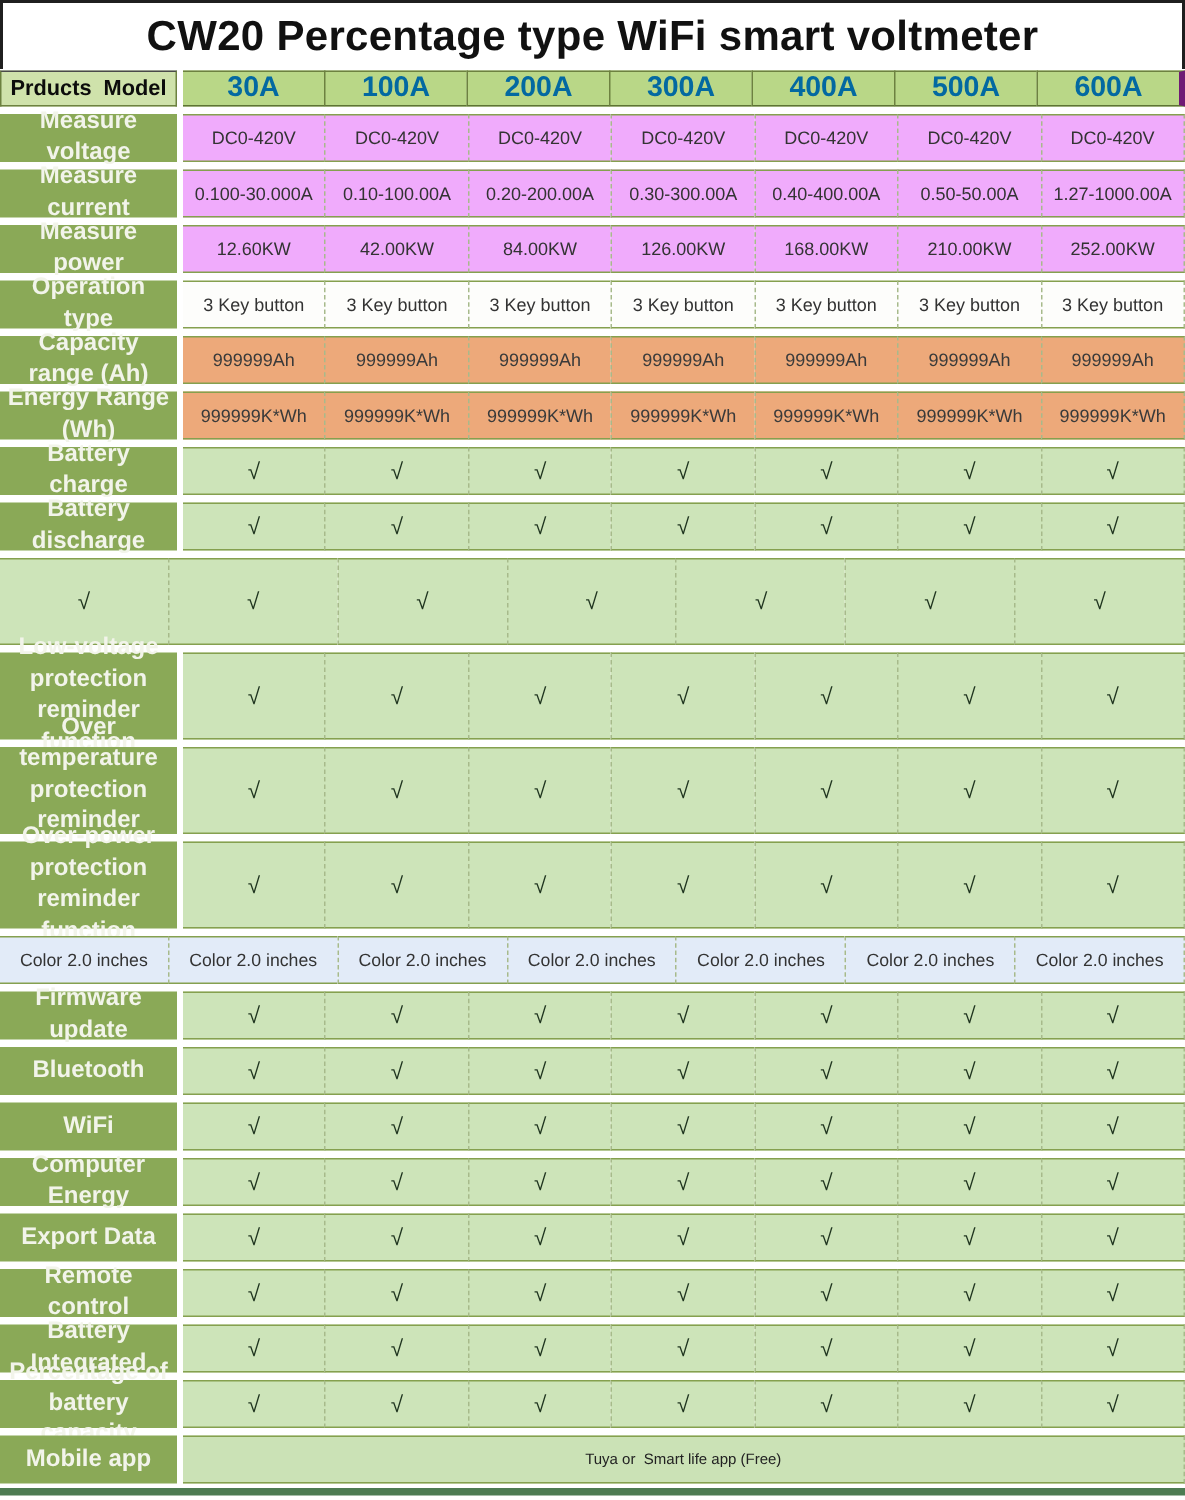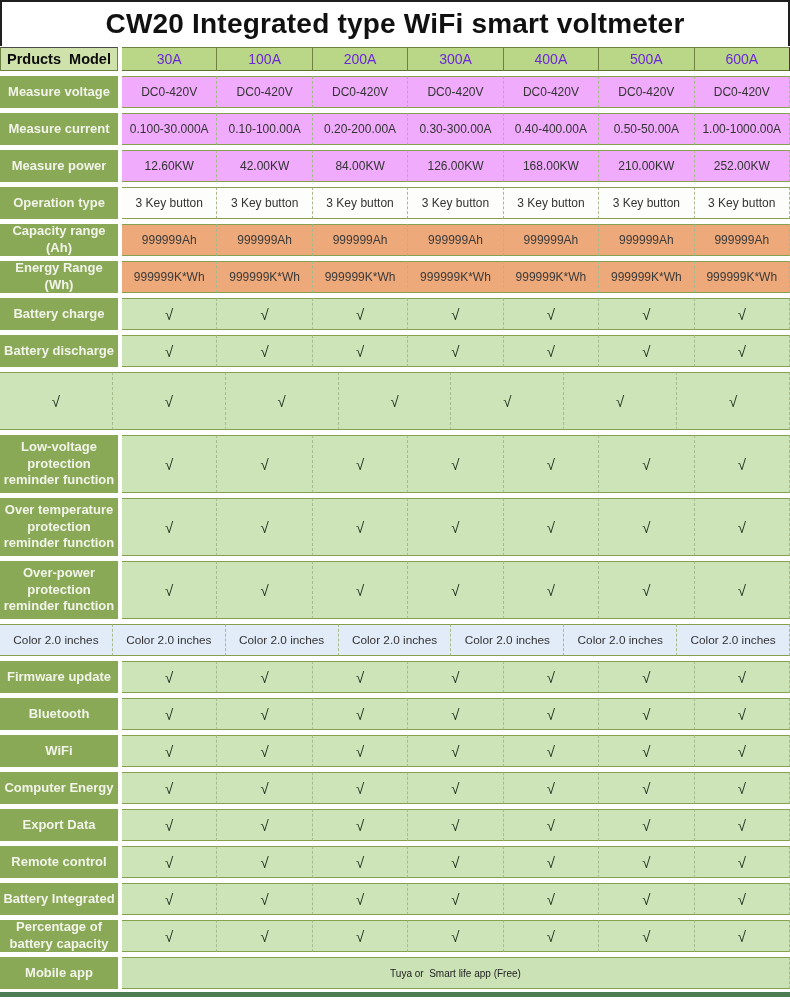--- a/index.html
+++ b/index.html
@@ -11,21 +11,21 @@
     height: 46px; border: 2px solid #1f1f1f; border-bottom: none;
     display: flex; align-items: center; justify-content: center;
     font-size: 28px; font-weight: 700; color: #111; letter-spacing: 0.2px;
     box-sizing: border-box;
   }
   .spec-table { width: 790px; }
   .row { display: flex; margin-top: 5px; }
   .row.header { margin-top: 1px; }
   .label-cell {
     flex: 0 0 118px; width: 118px; box-sizing: border-box; margin-right: 4px;
-    background: #8aa957; color: #f2f4ea; font-weight: 700; font-size: 13px;
+    background: #8aa957; color: #f2f4ea; font-weight: 700; font-size: 16px;
     line-height: 1.3; display: flex; align-items: center; justify-content: center;
     text-align: center; padding: 0 3px;
   }
   .cells { flex: 1; display: flex; }
   .cell {
     flex: 1; display: flex; align-items: center; justify-content: center;
     font-size: 12px; color: #333; box-sizing: border-box;
     border-top: 1px solid #85a04f; border-bottom: 1px solid #85a04f;
     border-left: 1px dashed #a7ba8b; text-align: center;
   }
@@ -33,42 +33,42 @@
   .cell:last-child { border-right: 1px dashed #a7ba8b; }
   .cell.check { font-size: 15px; color: #1e331e; }
   .cell.merged { font-size: 10px; color: #222; white-space: pre; }
   
   .row.header { height: 24px; }
   .row.header .label-cell {
     background: #cfe2ab; color: #0c0c0c; font-size: 14.5px; white-space: pre;
     border: 1px solid #6d8140; border-top-color: #4a4a4a;
   }
   .row.header .cell {
-    background: #b9d787; color: #6d28d9; font-weight: 400; font-size: 14px;
+    background: #b9d787; color: #0369a1; font-weight: 700; font-size: 19px;
     border-top: 1px solid #6d8140; border-bottom: 1px solid #5d7334;
     border-left: 1px solid #6d8140;
   }
   .row.header .cell:first-child { border-left: none; }
-  .row.header .cell:last-child { border-right: 1px solid #701a75; }
+  .row.header .cell:last-child { border-right: 4px solid #701a75; }
   
   .row.std { height: 32px; }
   .row.tall { height: 58px; }
   .style-lavender .cell { background: #f0abfc; }
   .style-white .cell { background: #fdfdfb; }
   .style-orange .cell { background: #eda97a; color: #3a3a3a; }
   .style-green .cell { background: #cde4b9; }
   .style-blue .cell { background: #e2ebf8; font-size: 11.8px; }
   .style-merged .cell { background: #cbe2b6; }
   .bottom-strip { height: 5px; background: #4d7b52; margin-top: 3px; }
 </style>
 </head>
 <body>
 
 <div class="page">
-  <div class="title-bar">CW20 Integrated type WiFi smart voltmeter</div>
+  <div class="title-bar">CW20 Percentage type WiFi smart voltmeter</div>
   <div class="spec-table">
     <div class="row header">
       <div class="label-cell corner">Prducts  Model</div>
       <div class="cells">
           <div class="cell">30A</div>
           <div class="cell">100A</div>
           <div class="cell">200A</div>
           <div class="cell">300A</div>
           <div class="cell">400A</div>
           <div class="cell">500A</div>
@@ -90,21 +90,21 @@
         </div>
         <div class="row std style-lavender">
           <div class="label-cell">Measure current</div>
           <div class="cells">
             <div class="cell">0.100-30.000A</div>
             <div class="cell">0.10-100.00A</div>
             <div class="cell">0.20-200.00A</div>
             <div class="cell">0.30-300.00A</div>
             <div class="cell">0.40-400.00A</div>
             <div class="cell">0.50-50.00A</div>
-            <div class="cell">1.00-1000.00A</div>
+            <div class="cell">1.27-1000.00A</div>
           </div>
         </div>
         <div class="row std style-lavender">
           <div class="label-cell">Measure power</div>
           <div class="cells">
             <div class="cell">12.60KW</div>
             <div class="cell">42.00KW</div>
             <div class="cell">84.00KW</div>
             <div class="cell">126.00KW</div>
             <div class="cell">168.00KW</div>

